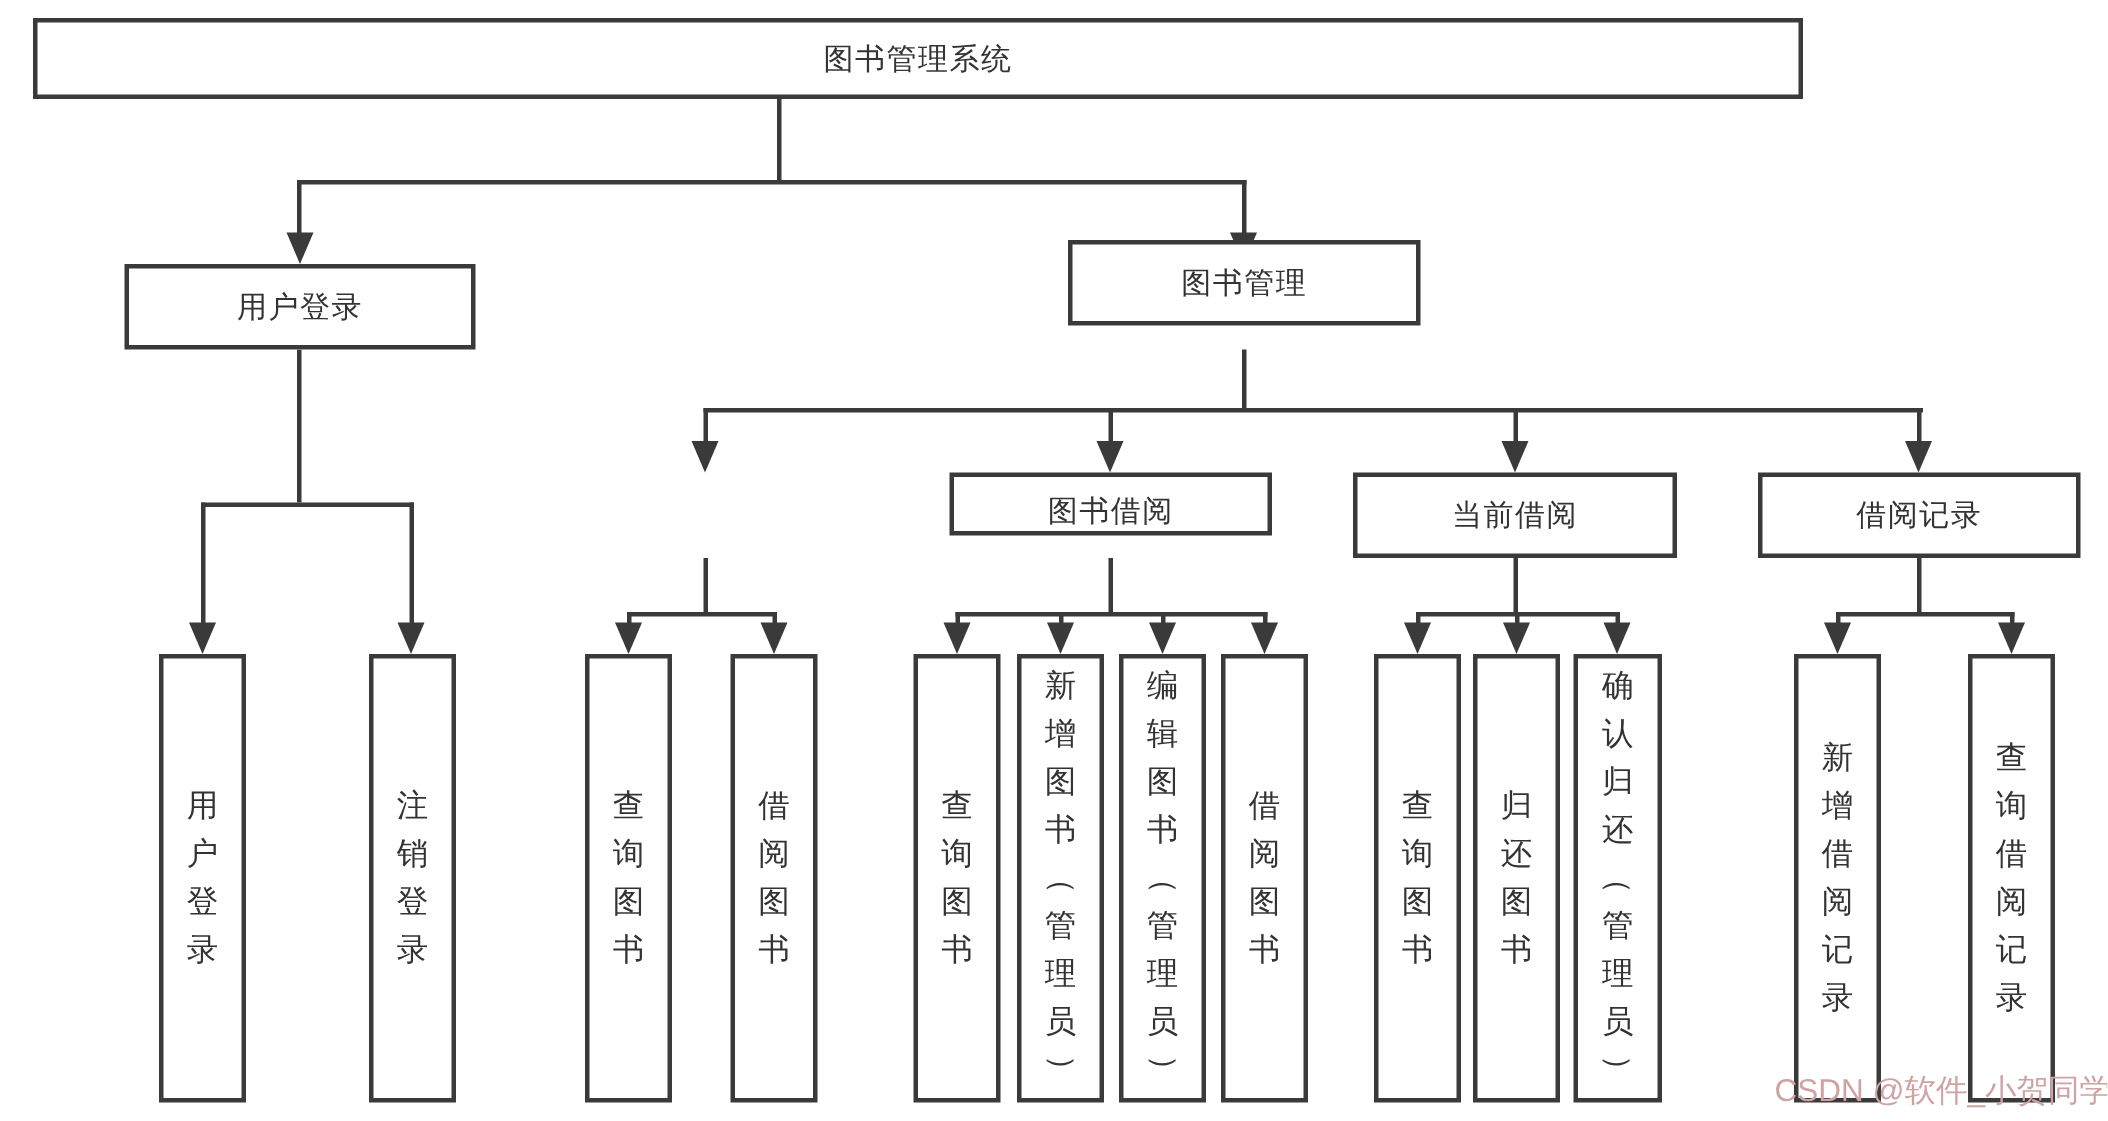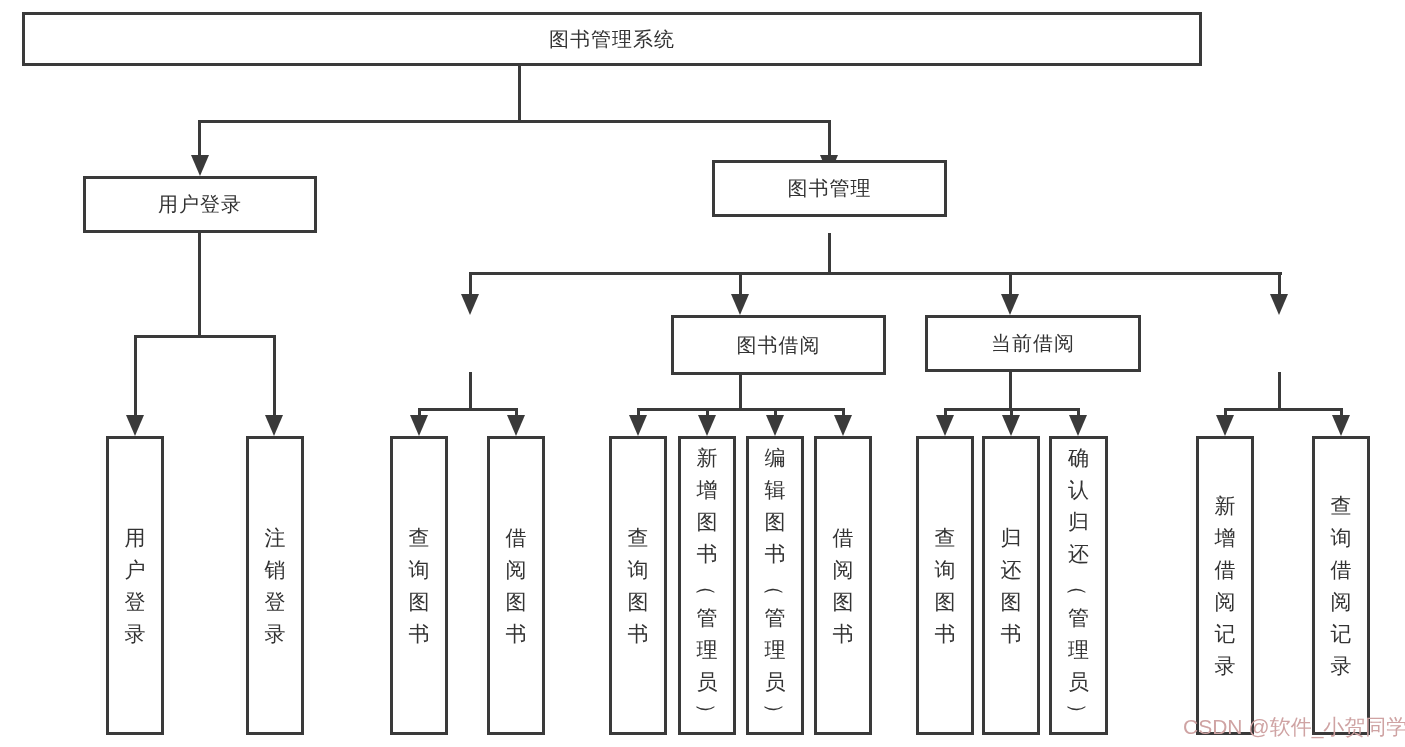--- a/index.html
+++ b/index.html
@@ -126,28 +126,31 @@
 
   <div class="box" style="left:83px; top:176px; width:234px; height:57px;text-align:center;">
     <span>用户登录</span>
   </div>
 
   <div class="box" style="left:712px; top:160px; width:235px; height:57px;">
     <span>图书管理</span>
   </div>
 
 
-  <div class="box" style="left:671px; top:315px; width:215px; height:60px;">
+  <div class="box" style="left:633px; top:315px; width:215px; height:42px;align-items:flex-end;">
     <span>图书借阅</span>
   </div>
 
-  <div class="box" style="left:902px; top:315px; width:216px; height:57px;margin-left:23px;">
+  <div class="box" style="left:902px; top:315px; width:216px; height:57px;">
     <span>当前借阅</span>
   </div>
 
+  <div class="box" style="left:1172px; top:315px; width:215px; height:57px;">
+    <span>借阅记录</span>
+  </div>
 
   <div class="box" style="left:106px; top:436px; width:58px; height:299px;">
     <div class="v-label">
         <span>用</span>
         <span>户</span>
         <span>登</span>
         <span>录</span>
       </div>
   </div>
   <div class="box" style="left:246px; top:436px; width:58px; height:299px;">

